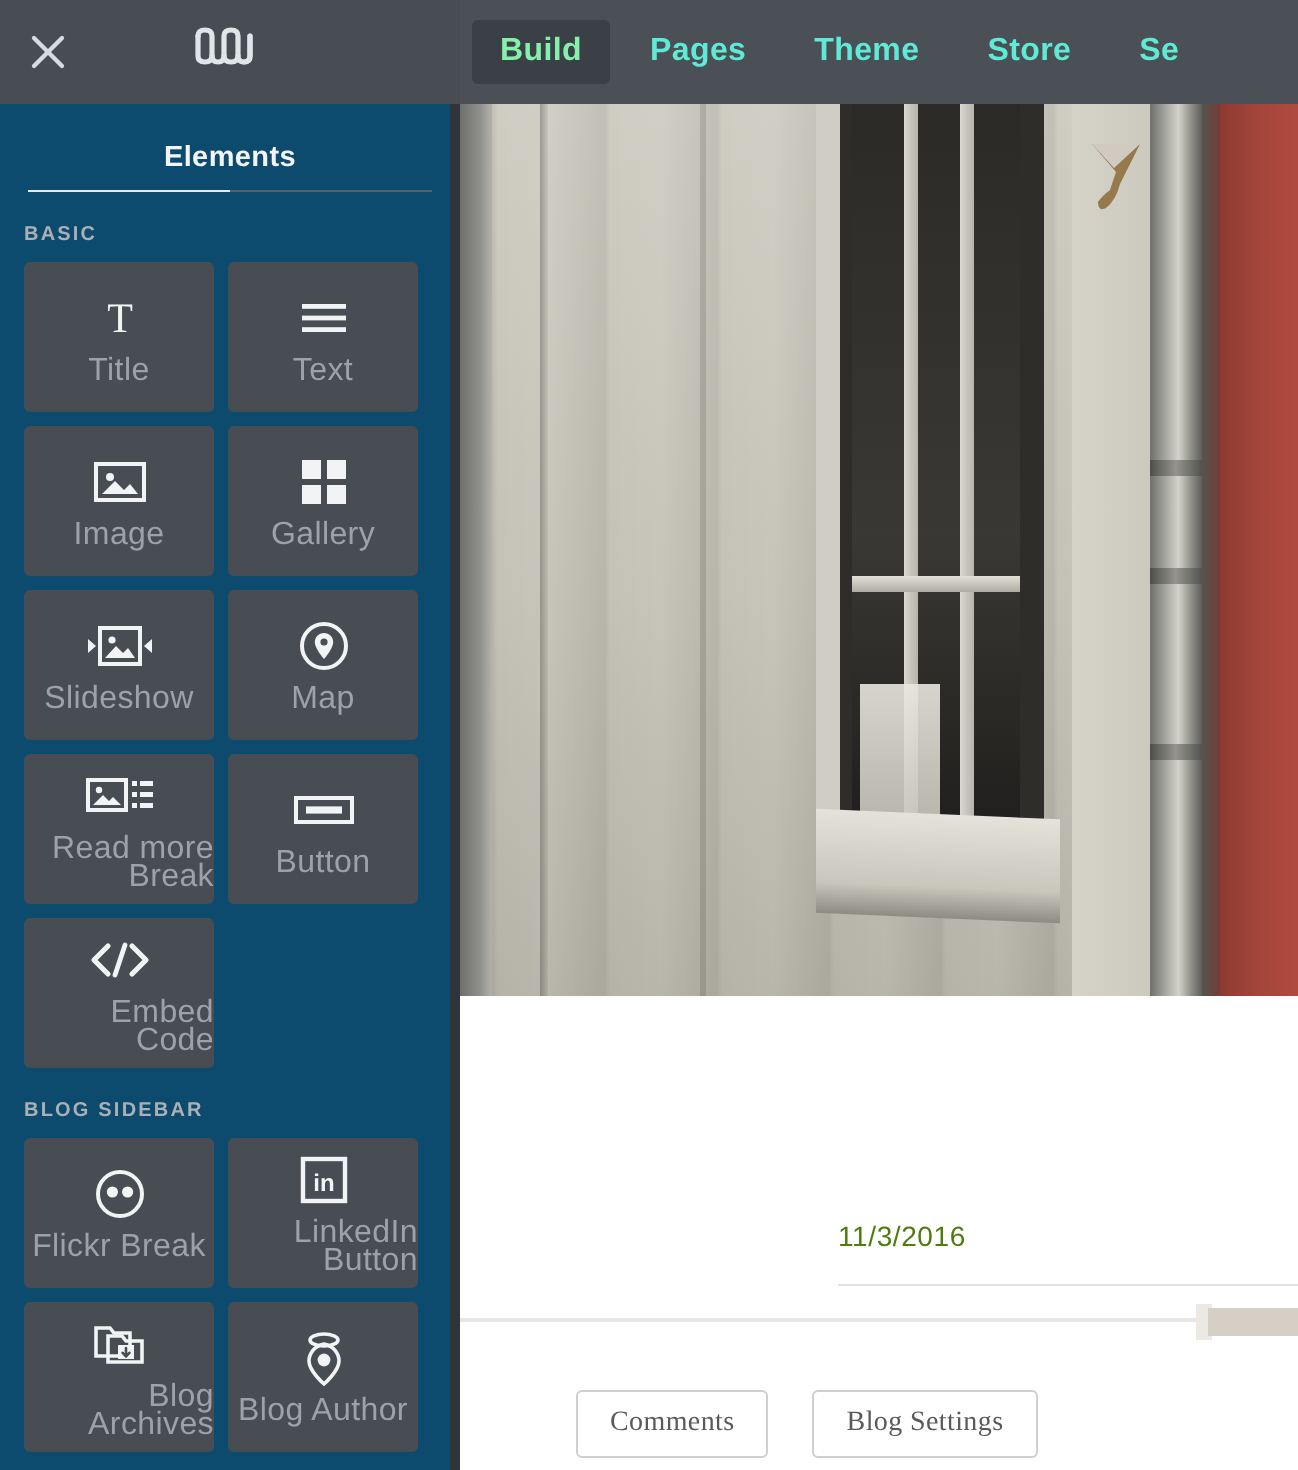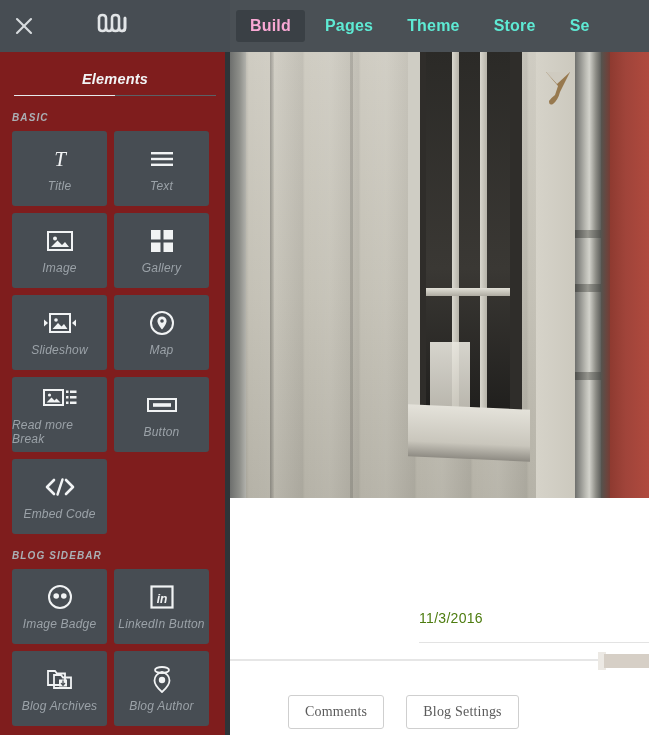--- a/index.html
+++ b/index.html
@@ -8,23 +8,22 @@
     overflow: hidden;
     font-family: "Liberation Sans", sans-serif;
     background: #ffffff;
   }
   #app { position: relative; width: 649px; height: 735px; overflow: hidden; }
 
   
   #sidebar {
     position: absolute; left: 0; top: 0;
     width: 230px; height: 735px;
-    background: #7f1d1d;
+    background: #0c4a6e;
     overflow: hidden;
-    font-style: italic;
   }
   #sidebar-topbar {
     height: 52px; background: #474d53;
     display: flex; align-items: center;
     position: relative;
   }
   #close-btn {
     position: absolute; left: 12px; top: 14px;
     width: 24px; height: 24px; cursor: pointer;
   }
@@ -77,22 +76,22 @@
     align-items: center; justify-content: center;
     cursor: pointer;
   }
   .tile .ticon {
     height: 30px; display: flex;
     align-items: center; justify-content: center;
     color: #f1f3f4;
   }
   .tile .tlabel {
     margin-top: 5px;
-    font-size: 12px; color: #9ba2a8;
-    text-align: left; line-height: 14px;
+    font-size: 16px; color: #9ba2a8;
+    text-align: right; line-height: 14px;
     letter-spacing: .2px;
   }
   .tile .tlabel.two-line { line-height: 14px; }
 
   #sb-scroll-edge {
     position: absolute; right: 0; top: 52px;
     width: 5px; height: 683px;
     background: #2e3438;
   }
 
@@ -108,21 +107,21 @@
     display: flex; align-items: center;
     position: relative;
   }
   .nav-item {
     font-size: 16px; font-weight: bold;
     color: #5eead4; letter-spacing: .2px;
     padding: 7px 14px; margin-left: 6px;
     cursor: pointer; white-space: nowrap;
   }
   .nav-item.active {
-    background: #3a4045; color: #f9a8d4;
+    background: #3a4045; color: #86efac;
     border-radius: 3px;
   }
 
   
   #hero {
     position: absolute; left: 0; top: 52px;
     width: 419px; height: 446px;
     overflow: hidden;
     background: #b9b6ad;
   }
@@ -406,21 +405,21 @@
     <div class="tile-grid">
 
       <div class="tile">
         <span class="ticon">
           <svg width="26" height="26" viewBox="0 0 26 26">
             <circle cx="13" cy="13" r="11" fill="none" stroke="#f1f3f4" stroke-width="2"></circle>
             <circle cx="9.2" cy="12" r="2.8" fill="#f1f3f4"></circle>
             <circle cx="16.8" cy="12" r="2.8" fill="#f1f3f4"></circle>
           </svg>
         </span>
-        <span class="tlabel">Image Badge</span>
+        <span class="tlabel">Flickr Break</span>
       </div>
 
       <div class="tile">
         <span class="ticon">
           <svg width="24" height="24" viewBox="0 0 24 24">
             <rect x="1.5" y="1.5" width="21" height="21" fill="none" stroke="#f1f3f4" stroke-width="2.2"></rect>
             <text x="12" y="17.5" font-family="Liberation Sans, sans-serif" font-size="12" font-weight="bold" fill="#f1f3f4" text-anchor="middle">in</text>
           </svg>
         </span>
         <span class="tlabel two-line">LinkedIn Button</span>

